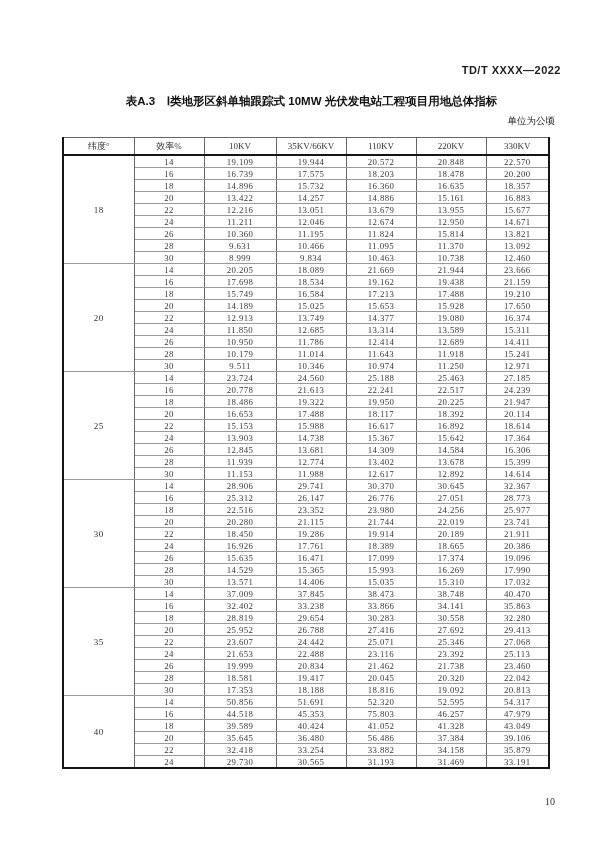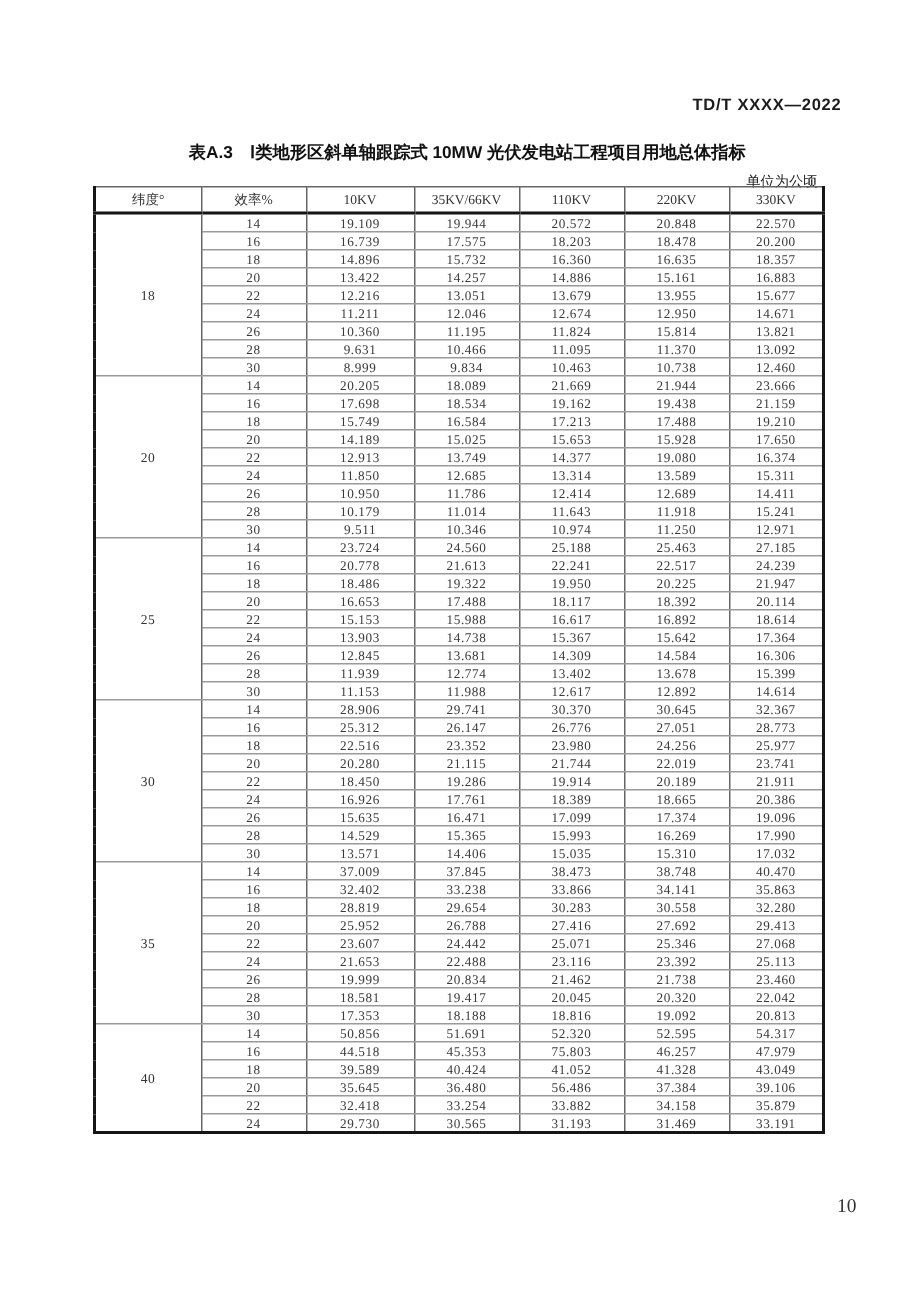--- a/index.html
+++ b/index.html
@@ -11,45 +11,45 @@
     position:absolute; top:64px; right:62px;
     font-family:"Liberation Sans", sans-serif; font-weight:bold;
     font-size:11px; letter-spacing:0.5px; color:#1c1c1c;
   }
   .table-title {
     position:absolute; top:94px; left:0; width:100%; text-align:center;
     font-family:"Liberation Sans", sans-serif; font-weight:bold;
     font-size:11.5px; color:#111;
   }
   .unit-note {
-    position:absolute; top:115px; right:78px;
+    position:absolute; top:115px; right:68px;
     font-size:9.5px; color:#222;text-align:center;
   }
   table.indicator {
-    position:absolute; top:124px; left:62px;
+    position:absolute; top:137px; left:62px;
     border-collapse:collapse; table-layout:fixed; width:486px;
     border:2px solid #151515; border-top-width:1px;
   }
   table.indicator th {
     font-weight:normal; font-size:9px; color:#333;
     height:16px; padding:0; text-align:center;
     border:1px solid #666; border-bottom:2px solid #151515;
     font-family:"Liberation Serif", serif;
   }
   table.indicator td {
     font-size:8.8px; color:#3a3a3a; letter-spacing:0.4px;
     height:11px; padding:0; text-align:center; vertical-align:middle;
     border-top:1px solid #9a9a9a; border-bottom:1px solid #9a9a9a;
     border-left:1px solid #666; border-right:1px solid #666;
     font-family:"Liberation Serif", serif;
   }
   table.indicator td.lat-cell { font-size:9px; color:#333; }
   .page-number {
-    position:absolute; top:796px; right:52px;
-    font-size:13px; color:#333;
+    position:absolute; top:796px; right:68px;
+    font-size:10px; color:#333;
   }
 </style>
 </head>
 <body>
 
 <div class="page">
 
   <div class="doc-header">TD/T XXXX—2022</div>
 
   <div class="table-title">表A.3　Ⅰ类地形区斜单轴跟踪式 10MW 光伏发电站工程项目用地总体指标</div>

